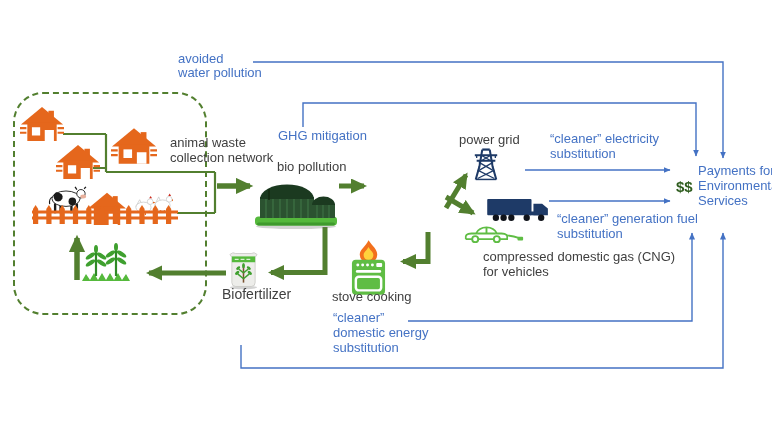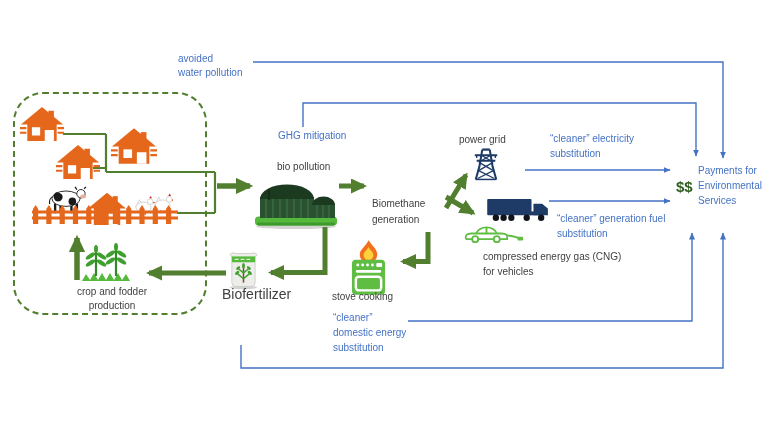--- a/index.html
+++ b/index.html
@@ -1,20 +1,20 @@
 <!DOCTYPE html>
 <html><head>
 <meta charset="utf-8">
 <style>
   html,body{margin:0;padding:0;background:#fff;}
   #canvas{position:relative;width:772px;height:441px;background:#fff;overflow:hidden;
           font-family:"Liberation Sans",sans-serif;}
   svg.overlay{position:absolute;left:0;top:0;z-index:1;}
   .icon{position:absolute;z-index:2;line-height:0;}
-  .lbl{position:absolute;z-index:3;font-size:10px;line-height:14px;white-space:pre-line;
+  .lbl{position:absolute;z-index:3;font-size:13px;line-height:14px;white-space:pre-line;
        color:#3F3F3F;}
   .blue{color:#4472C4;}
   .money{color:#2F5D1F;font-weight:bold;font-size:15px;line-height:16px;}
   .small{font-size:14px;line-height:10px;}
   .ctr{text-align:center;}
   .boundary{position:absolute;left:13px;top:92px;width:190px;height:219px;z-index:0;
             border:2.2px dashed #527F2F;border-radius:30px;}
 </style>
 </head>
 <body>
@@ -243,35 +243,33 @@
         <circle cx="36" cy="17" r="3.2" fill="#fff"></circle>
         <path d="M47,13 C52,13.5 56,14.5 60,16"></path>
       </g>
       <rect x="58" y="14.5" width="6" height="4" rx="1" fill="#5FBD44"></rect>
     </svg>
   </div>
 
   <div class="lbl blue" style="left:178px;top:52px">avoided
 water pollution</div>
   <div class="lbl blue" style="left:278px;top:129px">GHG mitigation</div>
+  <div class="lbl" style="left:170px;top:135px;line-height:15px">animal waste
+collection network</div>
   <div class="lbl" style="left:277px;top:160px">bio pollution</div>
-  <div class="lbl" style="left:372px;top:196px;line-height:16px">Biomethane
-generation</div>
   <div class="lbl" style="left:459px;top:133px">power grid</div>
   <div class="lbl blue" style="left:550px;top:131px;line-height:15px">“cleaner” electricity
 substitution</div>
   <div class="lbl blue" style="left:557px;top:211px;line-height:15px">“cleaner” generation fuel
 substitution</div>
-  <div class="lbl" style="left:483px;top:249px;line-height:15px">compressed energy gas (CNG)
+  <div class="lbl" style="left:483px;top:249px;line-height:15px">compressed domestic gas (CNG)
 for vehicles</div>
   <div class="lbl money" style="left:676px;top:179px">$$</div>
   <div class="lbl blue" style="left:698px;top:163px;line-height:15px">Payments for
 Environmental
 Services</div>
   <div class="lbl" style="left:332px;top:290px">stove cooking</div>
   <div class="lbl small ctr" style="left:222px;top:289px;width:44px">Biofertilizer</div>
-  <div class="lbl ctr" style="left:58px;top:285px;width:108px">crop and fodder
-production</div>
   <div class="lbl blue" style="left:333px;top:310px;line-height:15px">“cleaner”
 domestic energy
 substitution</div>
 
 </div>
 
 </body></html>

